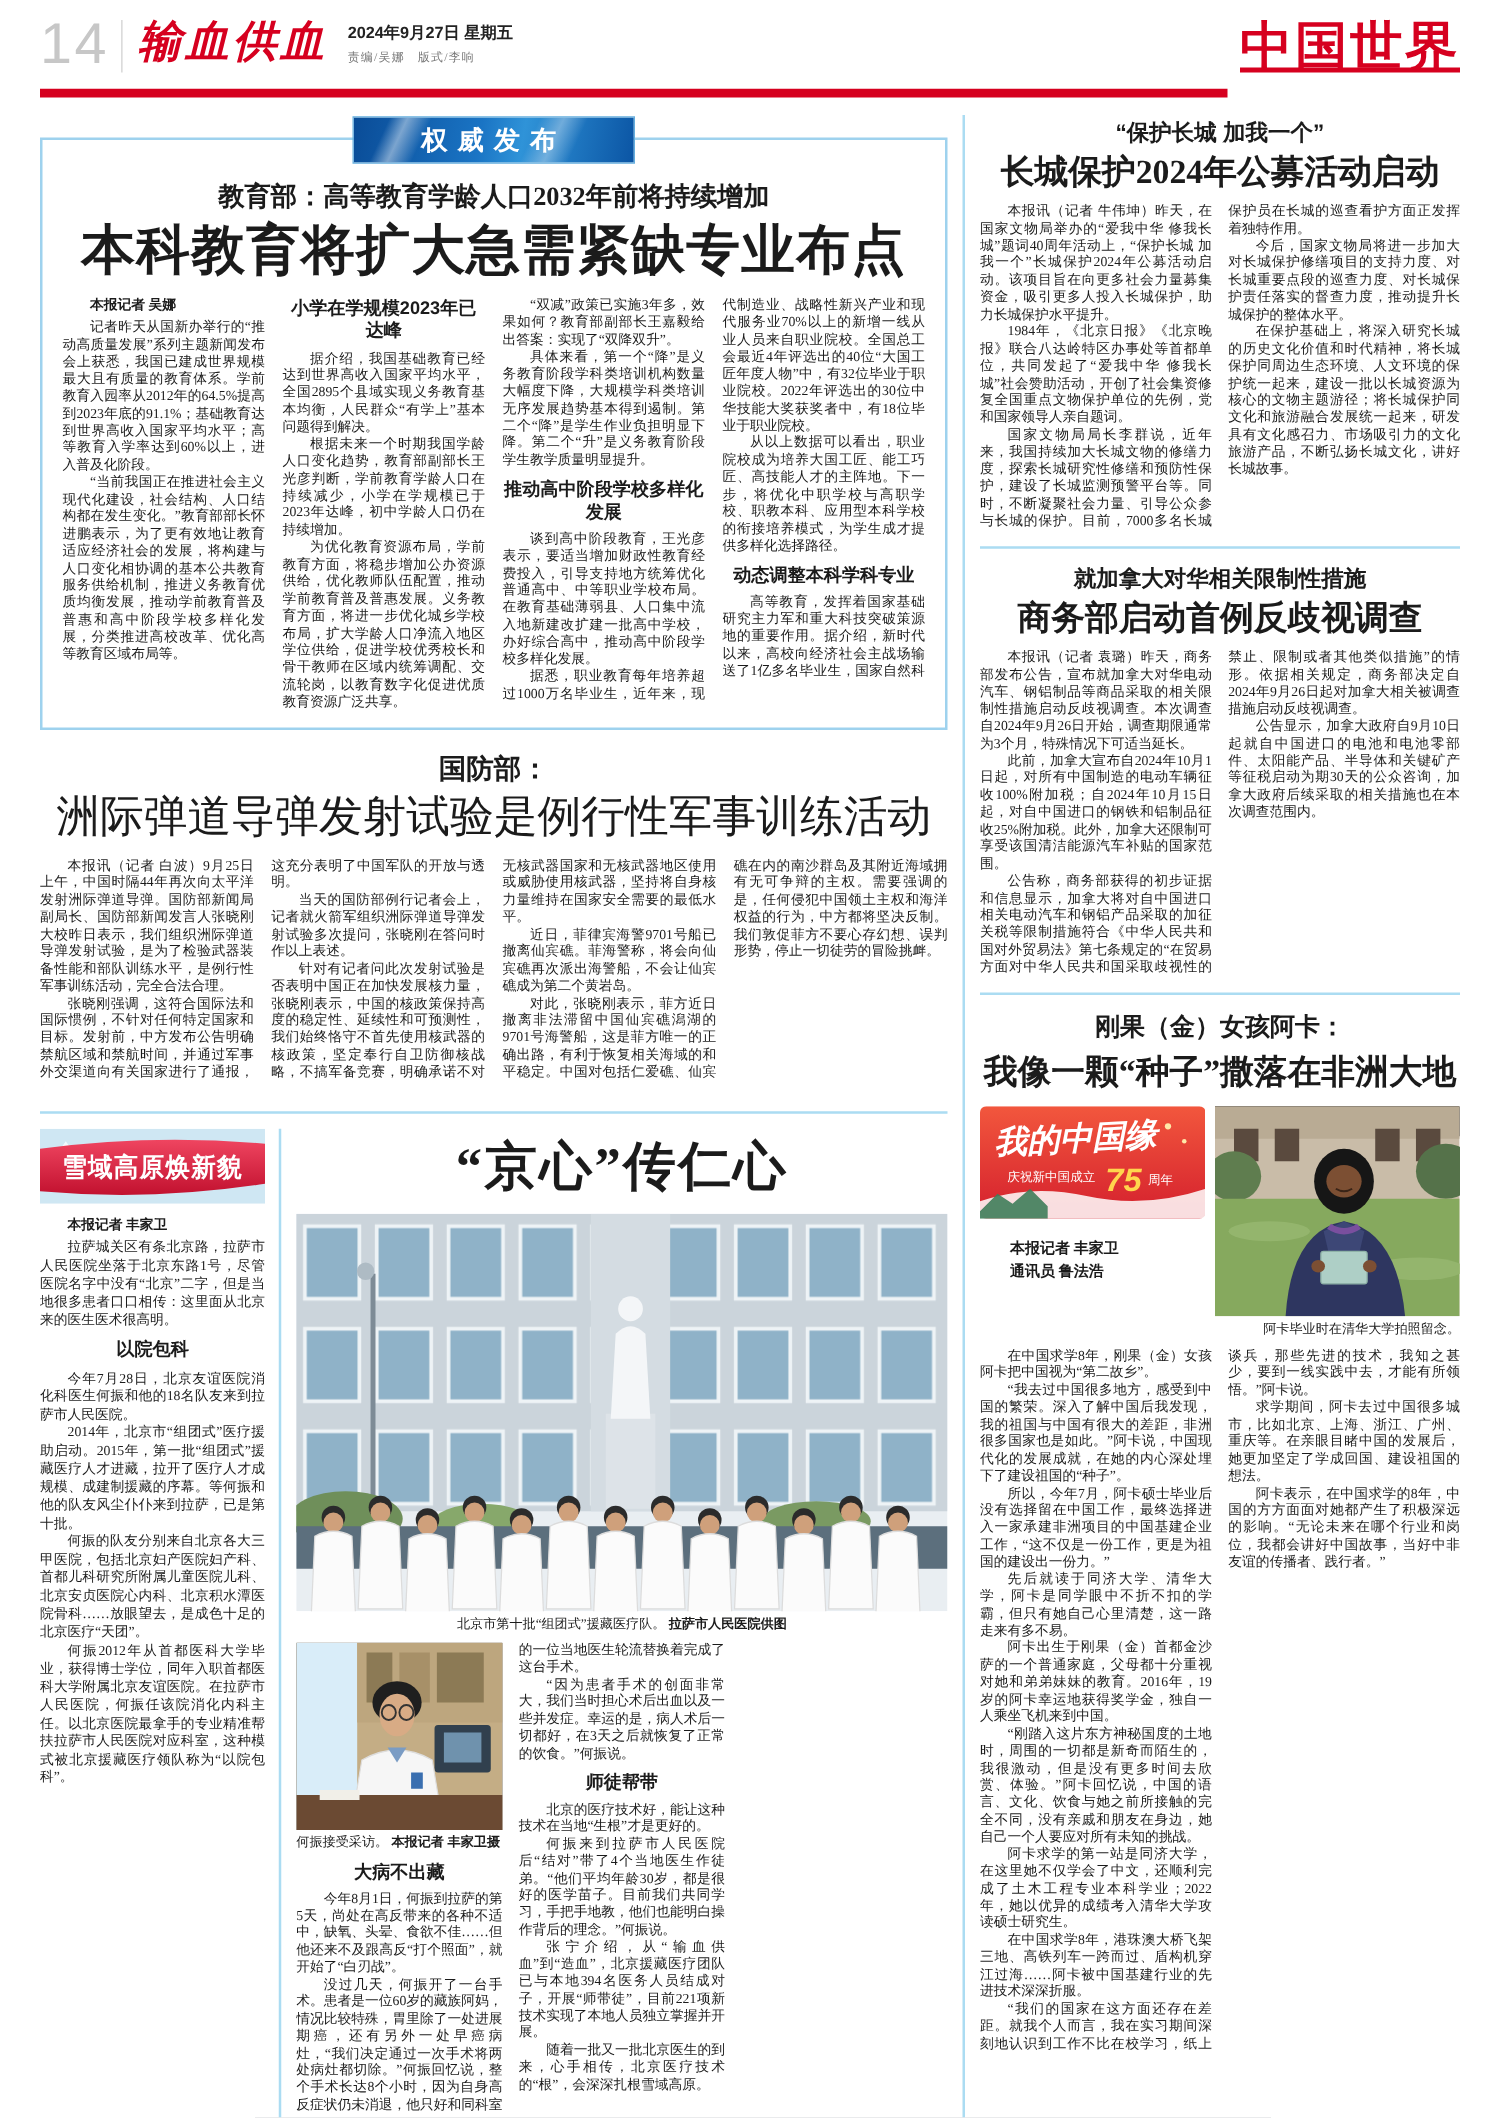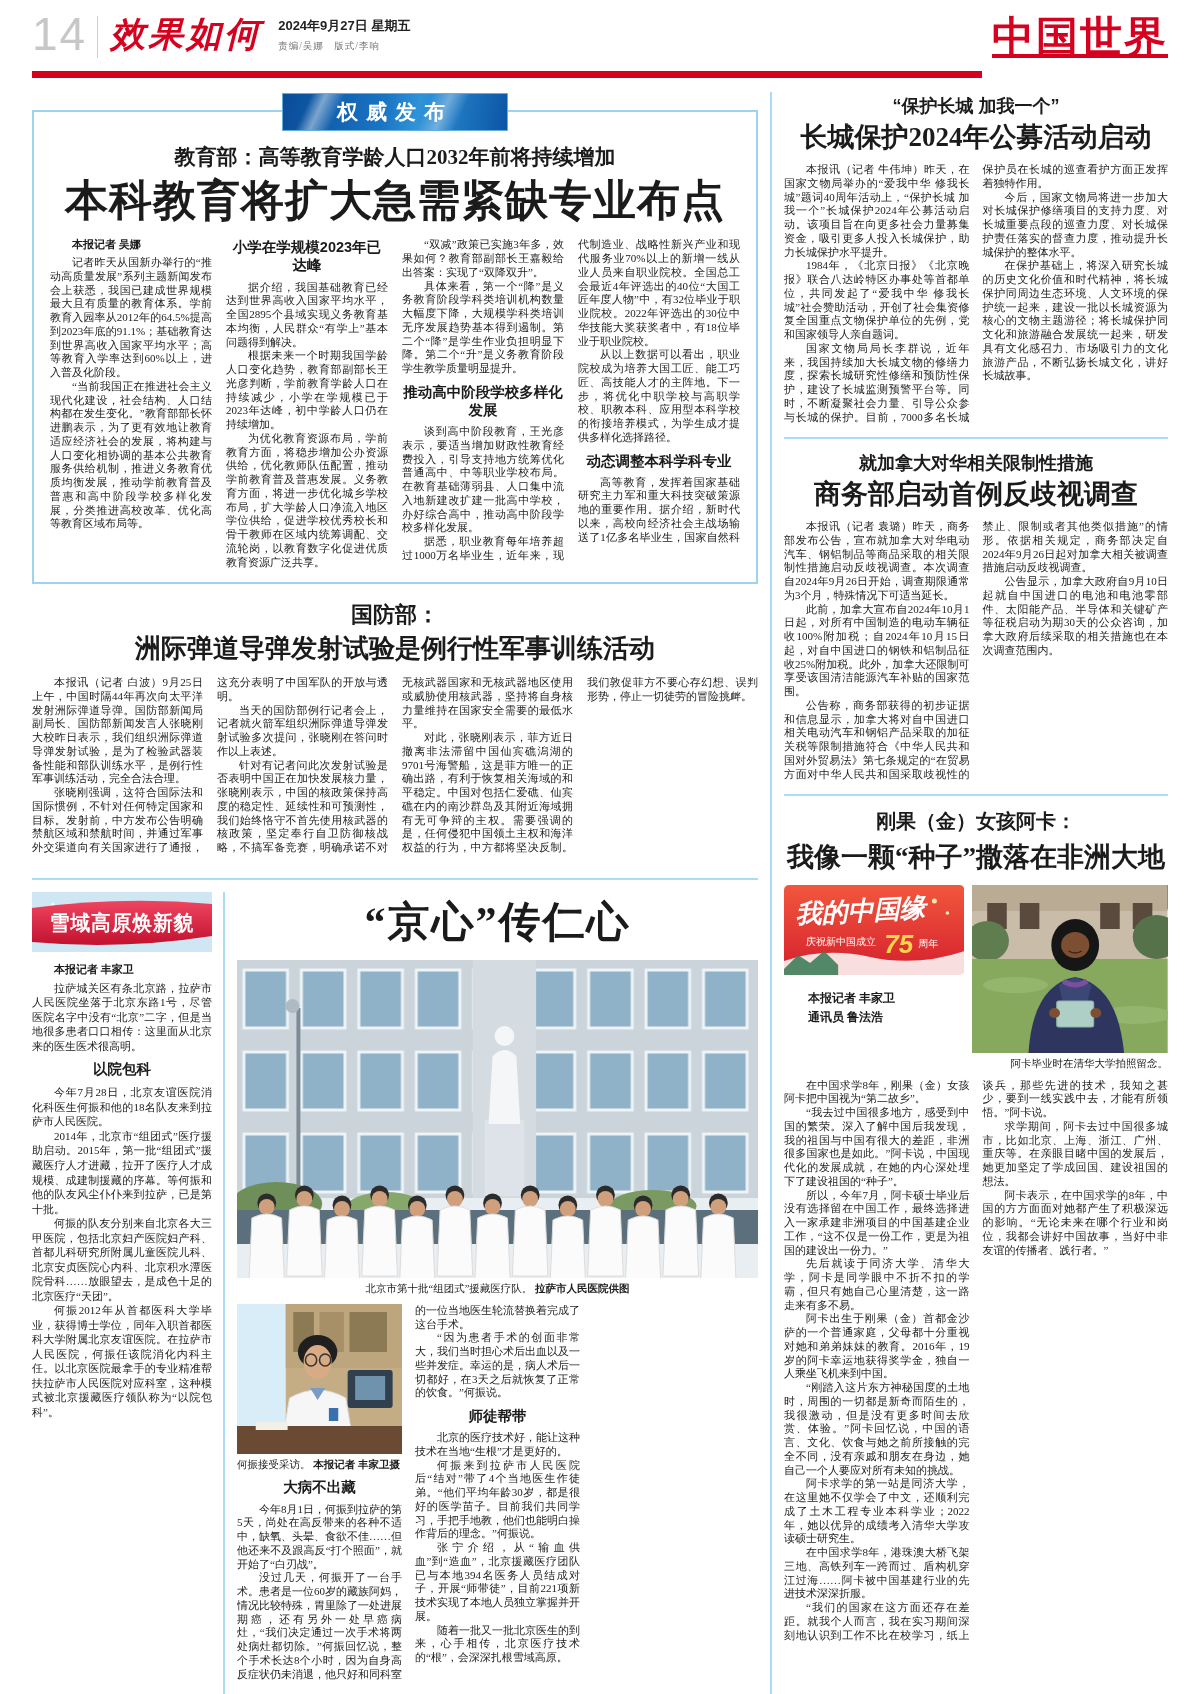--- a/index.html
+++ b/index.html
@@ -39,21 +39,21 @@
          font-size:21px;letter-spacing:8px;overflow:hidden;}
   .badge::before{content:"";position:absolute;inset:0;
          background:linear-gradient(115deg,transparent 12%,rgba(255,255,255,.45) 18%,transparent 26%,transparent 62%,rgba(255,255,255,.35) 70%,transparent 78%);}
   .edu-kicker{margin:4px 0 6px;text-align:center;font-size:21px;font-weight:bold;}
   .edu-headline{margin:0 0 14px;text-align:center;font-size:43px;line-height:1.1;font-weight:900;
                 font-family:"Liberation Sans",sans-serif;letter-spacing:1px;}
   .edu-body{column-count:4;column-gap:14px;height:332px;}
   
   .defense{margin-top:16px;}
   .def-kicker{margin:0 0 4px;text-align:center;font-size:22px;font-weight:bold;font-family:"Liberation Sans",sans-serif;}
-  .def-headline{margin:0 0 12px;text-align:center;font-size:26px;line-height:1.15;font-weight:700;}
+  .def-headline{margin:0 0 12px;text-align:center;font-size:35px;line-height:1.15;font-weight:400;}
   .def-body{column-count:4;column-gap:14px;height:190px;}
   
   .bottom-row{display:flex;margin-top:12px;border-top:2px solid #abdcf2;padding-top:12px;}
   .tibet-col{width:180px;flex:none;border-right:2px solid #abdcf2;padding-right:11px;}
   .tibet-banner{width:100%;height:60px;display:block;}
   .tibet-body{font-size:11px;line-height:1.32;text-align:justify;height:718px;overflow:hidden;margin-top:10px;}
   .jingxin{flex:1;padding-left:12px;min-width:0;}
   .jx-headline{margin:2px 0 10px;text-align:center;font-size:42px;font-weight:900;letter-spacing:2px;}
   .jx-photo svg{width:100%;height:318px;display:block;}
   .jx-photo{margin:0;}
@@ -78,21 +78,21 @@
   .congo-body{column-count:2;column-gap:13px;height:566px;margin-top:8px;}
 </style>
 </head>
 <body>
 
 <div class="page">
 
   <header class="pghdr">
     <div class="pnum">14</div>
     <div class="hsep"></div>
-    <div class="masthead">效果如何</div>
+    <div class="masthead">输血供血</div>
     <div class="dateblk">
       <div class="dateline">2024年9月27日 星期五</div>
       <div class="editors">责编/吴娜　版式/李响</div>
     </div>
     <div class="sectiontitle">中国世界</div>
   </header>
   <div class="redrule"></div>
 
   <div class="main">
 
@@ -122,20 +122,21 @@
       </article>
 
       <article class="defense">
         <h3 class="def-kicker">国防部：</h3>
         <h1 class="def-headline">洲际弹道导弹发射试验是例行性军事训练活动</h1>
         <div class="cols def-body">
             <p class="para">本报讯（记者 白波）9月25日上午，中国时隔44年再次向太平洋发射洲际弹道导弹。国防部新闻局副局长、国防部新闻发言人张晓刚大校昨日表示，我们组织洲际弹道导弹发射试验，是为了检验武器装备性能和部队训练水平，是例行性军事训练活动，完全合法合理。</p>
             <p class="para">张晓刚强调，这符合国际法和国际惯例，不针对任何特定国家和目标。发射前，中方发布公告明确禁航区域和禁航时间，并通过军事外交渠道向有关国家进行了通报，这充分表明了中国军队的开放与透明。</p>
             <p class="para">当天的国防部例行记者会上，记者就火箭军组织洲际弹道导弹发射试验多次提问，张晓刚在答问时作以上表述。</p>
             <p class="para">针对有记者问此次发射试验是否表明中国正在加快发展核力量，张晓刚表示，中国的核政策保持高度的稳定性、延续性和可预测性，我们始终恪守不首先使用核武器的核政策，坚定奉行自卫防御核战略，不搞军备竞赛，明确承诺不对无核武器国家和无核武器地区使用或威胁使用核武器，坚持将自身核力量维持在国家安全需要的最低水平。</p>
+            <p class="para">近日，菲律宾海警9701号船已撤离仙宾礁。菲海警称，将会向仙宾礁再次派出海警船，不会让仙宾礁成为第二个黄岩岛。</p>
             <p class="para">对此，张晓刚表示，菲方近日撤离非法滞留中国仙宾礁潟湖的9701号海警船，这是菲方唯一的正确出路，有利于恢复相关海域的和平稳定。中国对包括仁爱礁、仙宾礁在内的南沙群岛及其附近海域拥有无可争辩的主权。需要强调的是，任何侵犯中国领土主权和海洋权益的行为，中方都将坚决反制。我们敦促菲方不要心存幻想、误判形势，停止一切徒劳的冒险挑衅。</p>
           </div>
       </article>
 
       <div class="bottom-row">
 
         <aside class="tibet-col">
           <svg class="tibet-banner" viewBox="0 0 192 60" preserveAspectRatio="none">
             <defs>
               <linearGradient id="tb-red" x1="0" y1="0" x2="0" y2="1">

